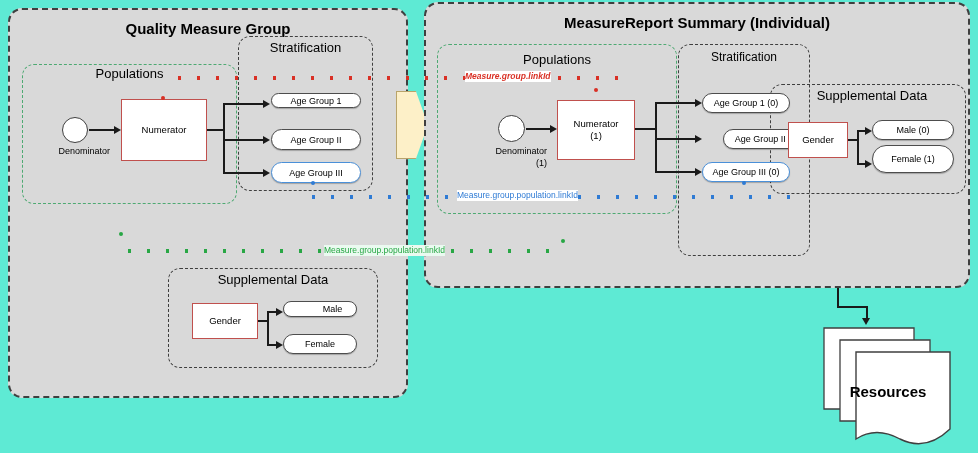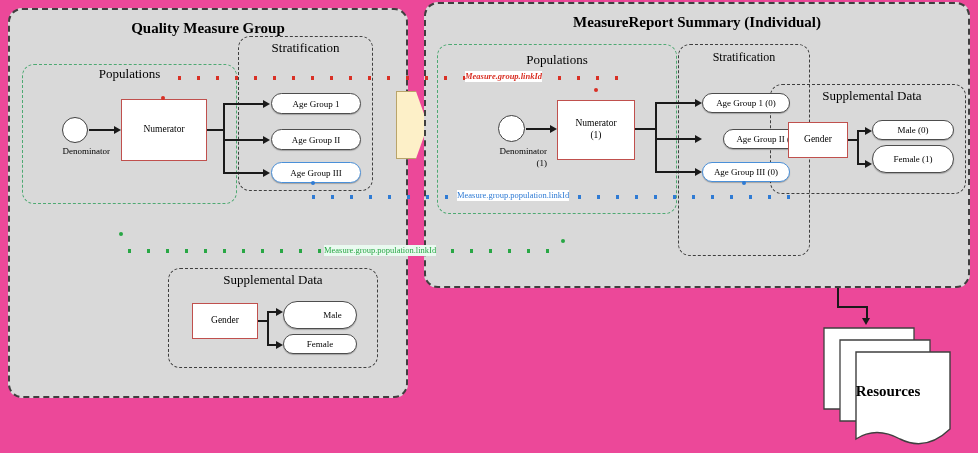--- a/index.html
+++ b/index.html
@@ -4,22 +4,22 @@
 <style>
   html, body {
     margin: 0;
     padding: 0;
     background: #ffffff;
   }
   #canvas {
     position: relative;
     width: 978px;
     height: 453px;
-    background: #ec4899;
-    font-family: Liberation Serif, serif;
+    background: #5eead4;
+    font-family: Liberation Sans, sans-serif;
     overflow: hidden;
   }
   .abs { position: absolute; box-sizing: border-box; }
 
   
   .panel {
     background: #d9d9d9;
     border: 2px dashed #3f3f3f;
     border-radius: 14px;
   }
@@ -174,21 +174,21 @@
 
   <div class="abs ln ln-h" style="left:207px; top:129px; width:17px;"></div>
   <div class="abs ln ln-v" style="left:223px; top:103px; height:70px;"></div>
   <div class="abs ln ln-h" style="left:223px; top:103px; width:42px;"></div>
   <div class="abs arrowhead" style="left:263px; top:100px;"></div>
   <div class="abs ln ln-h" style="left:223px; top:139px; width:42px;"></div>
   <div class="abs arrowhead" style="left:263px; top:136px;"></div>
   <div class="abs ln ln-h" style="left:223px; top:172px; width:42px;"></div>
   <div class="abs arrowhead" style="left:263px; top:169px;"></div>
 
-  <div class="abs node-pill" style="left:271px; top:93px; width:90px; height:21px;">
+  <div class="abs node-pill" style="left:271px; top:93px; width:90px; height:15px;">
     <span>Age Group 1</span>
   </div>
   <div class="abs node-pill blue" style="left:271px; top:162px; width:90px; height:21px;">
     <span>Age Group III</span>
   </div>
   <div class="abs node-pill" style="left:271px; top:129px; width:90px; height:21px;">
     <span>Age Group II</span>
   </div>
 
   <div class="abs grp grp-black" style="left:168px; top:268px; width:210px; height:100px;">
@@ -198,21 +198,21 @@
   <div class="abs node-rect" style="left:192px; top:303px; width:66px; height:36px;">
     <span>Gender</span>
   </div>
   <div class="abs ln ln-h" style="left:258px; top:320px; width:10px;"></div>
   <div class="abs ln ln-v" style="left:267px; top:311px; height:34px;"></div>
   <div class="abs ln ln-h" style="left:267px; top:311px; width:11px;"></div>
   <div class="abs arrowhead" style="left:276px; top:308px;"></div>
   <div class="abs ln ln-h" style="left:267px; top:344px; width:11px;"></div>
   <div class="abs arrowhead" style="left:276px; top:341px;"></div>
 
-  <div class="abs node-pill" style="left:283px; top:301px; width:74px; height:28px;padding-left:25px;">
+  <div class="abs node-pill" style="left:283px; top:301px; width:74px; height:16px;padding-left:25px;">
     <span>Male</span>
   </div>
   <div class="abs node-pill" style="left:283px; top:334px; width:74px; height:20px;">
     <span>Female</span>
   </div>
 
   <div class="abs yellow-arrow" style="left:396px; top:91px; width:32px; height:68px;"></div>
 
   <div class="abs panel" style="left:424px; top:2px; width:546px; height:286px;">
     <div class="panel-title" style="top:10px; font-size:15px;">MeasureReport Summary (Individual)</div>

